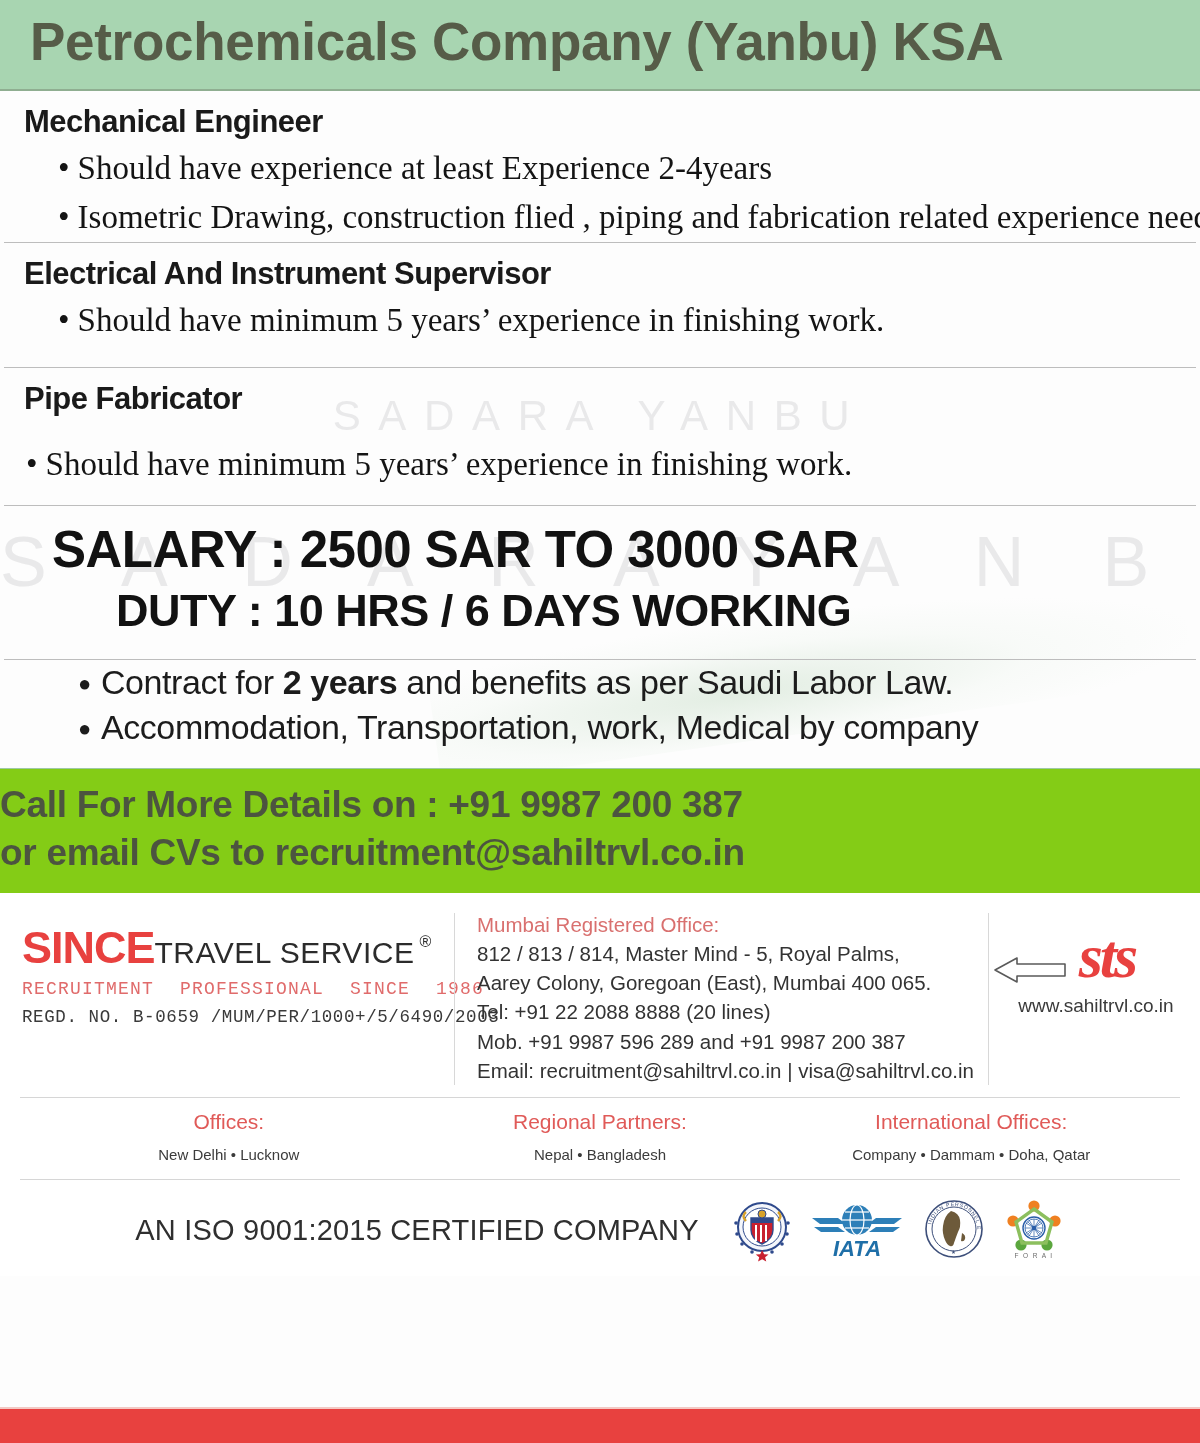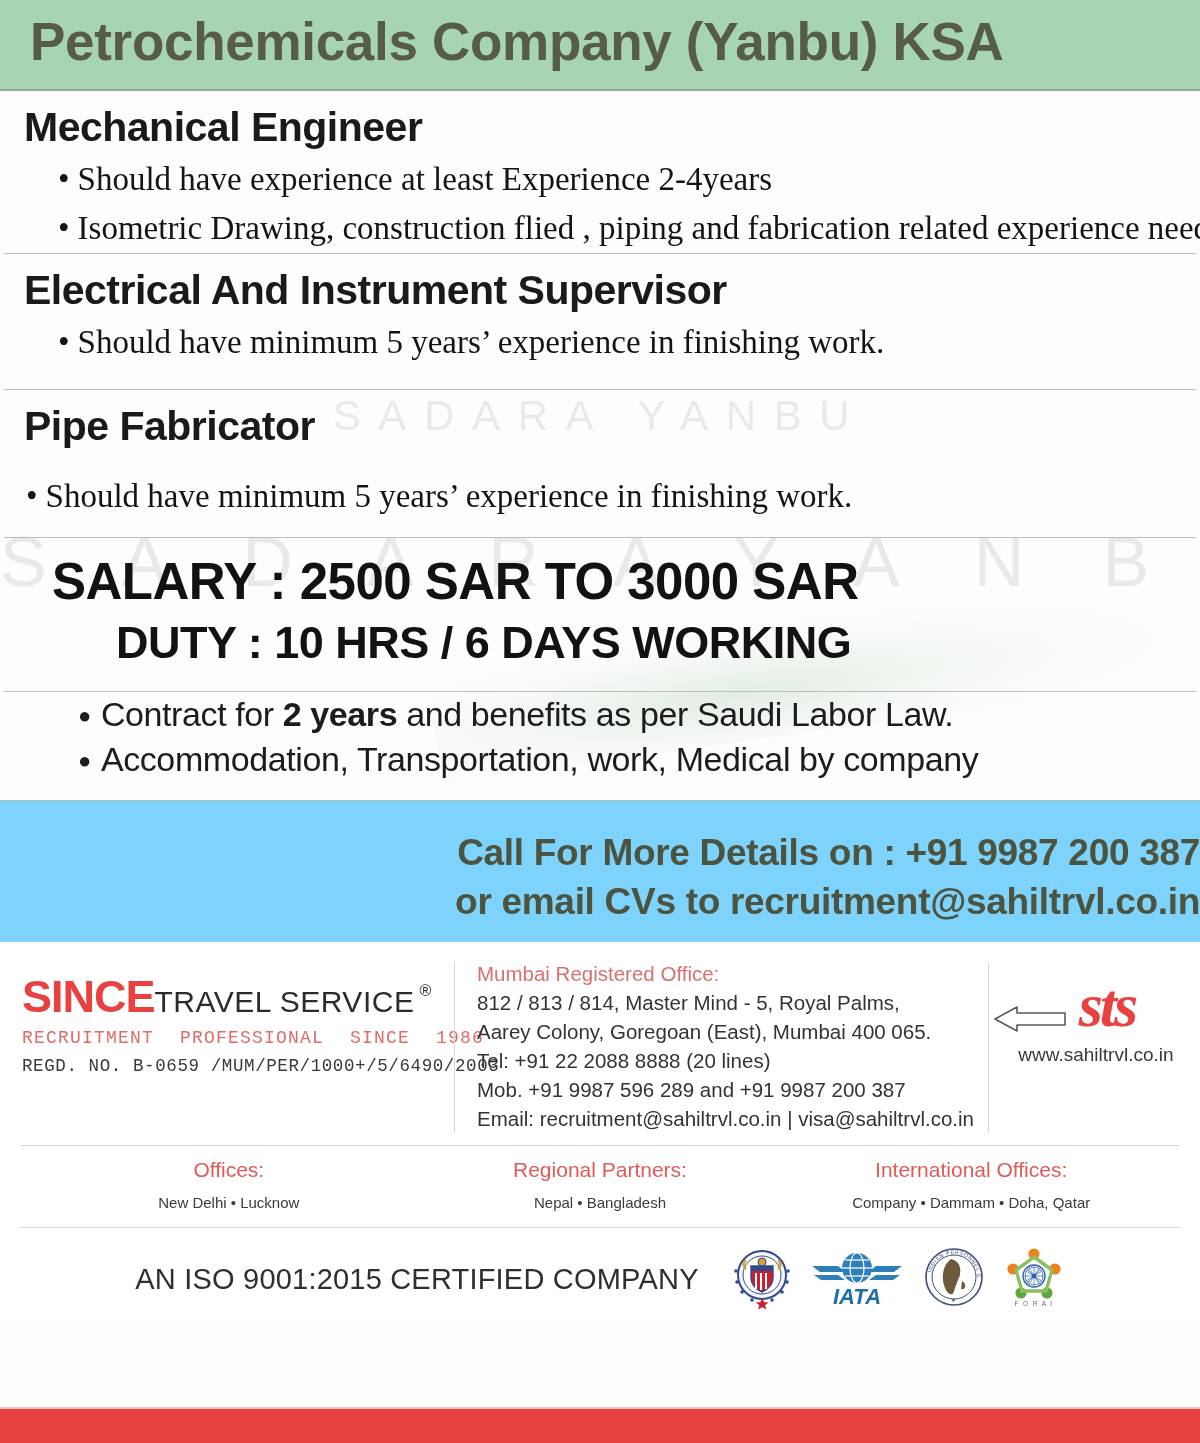--- a/index.html
+++ b/index.html
@@ -60,21 +60,21 @@
   }
 
   
   .content { position: relative; z-index: 2; }
   .section { position: relative; padding: 0 16px; }
   .rule { height: 1px; background: #bdbdbd; margin: 0 4px; }
 
   .job-title {
     font-family: "Liberation Sans", sans-serif;
     font-weight: 700;
-    font-size: 41px;
+    font-size: 31px;
     line-height: 1.08;
     color: #1a1a1a;
     letter-spacing: -0.5px;
     padding: 14px 0 6px 8px;
   }
   .job-li {
     font-family: "Liberation Serif", serif;
     font-size: 33px;
     line-height: 1.30;
     color: #141414;
@@ -124,23 +124,23 @@
     white-space: nowrap;
     letter-spacing: -0.4px;
   }
   .terms-li b { font-weight: 700; }
   .dot { font-size: 22px; vertical-align: 3px; margin-right: 10px; }
 
   
   .contact-band {
     position: relative;
     z-index: 2;
-    background: #7dd3fc;
-    text-align: right;
-    padding: 28px 0 16px;
+    background: #84cc16;
+    text-align: left;
+    padding: 12px 0 16px;
     border-top: 1px solid #9ec9a5;
   }
   .contact-band .cl {
     font-family: "Liberation Sans", sans-serif;
     font-weight: 700;
     font-size: 37px;
     line-height: 1.30;
     color: #4c5440;
     letter-spacing: -0.3px;
     white-space: nowrap;

